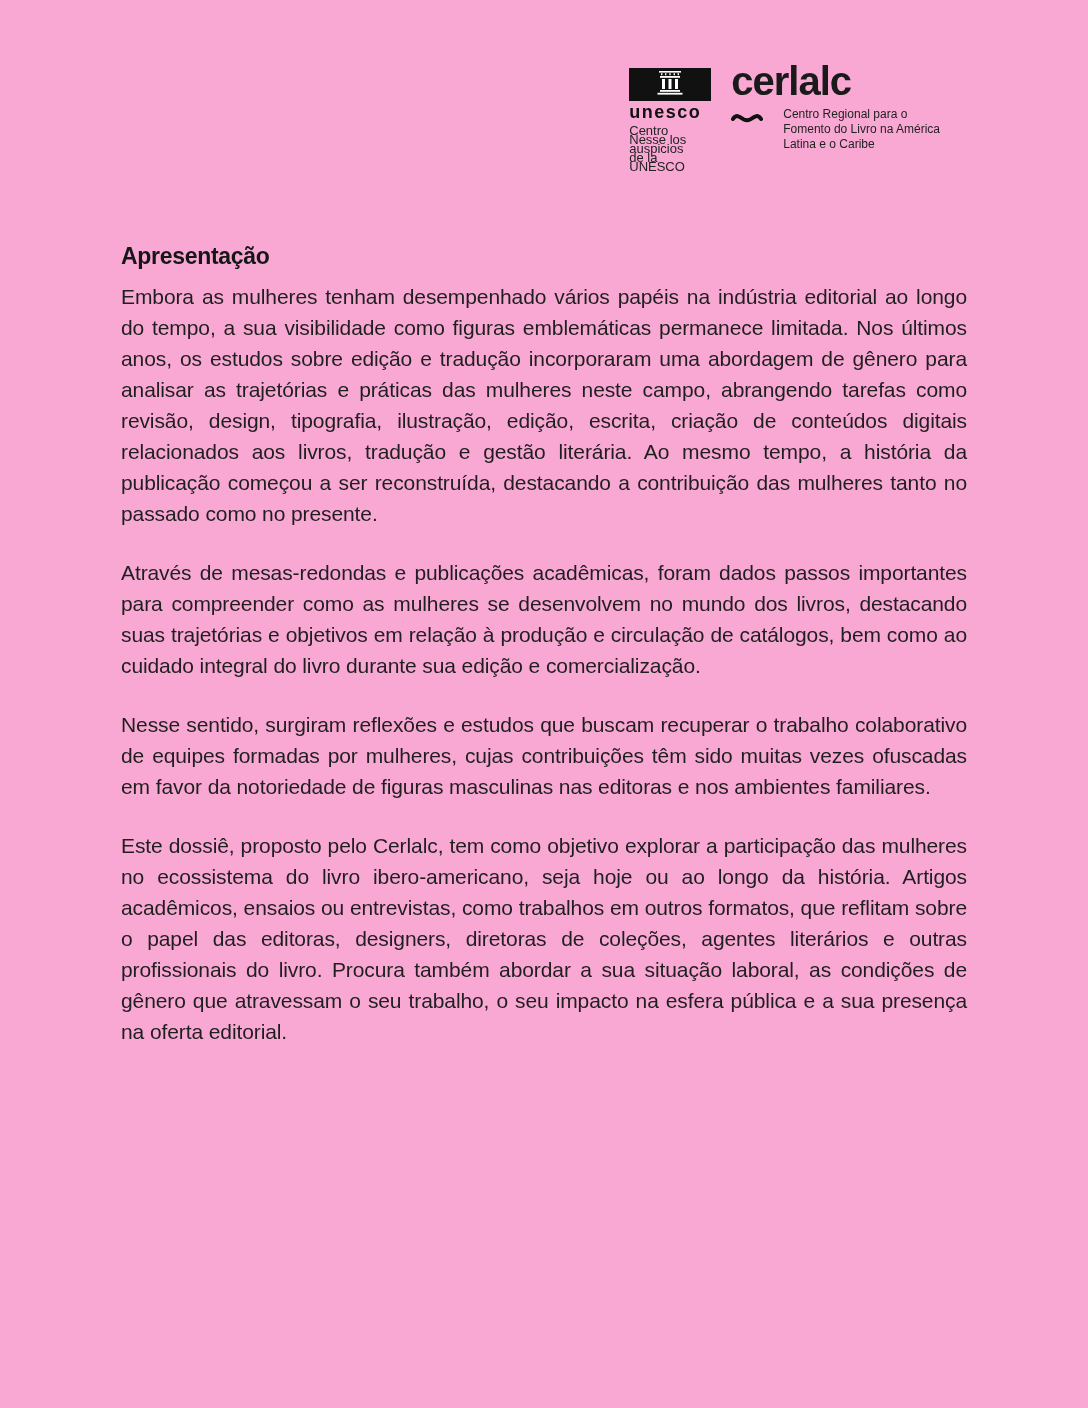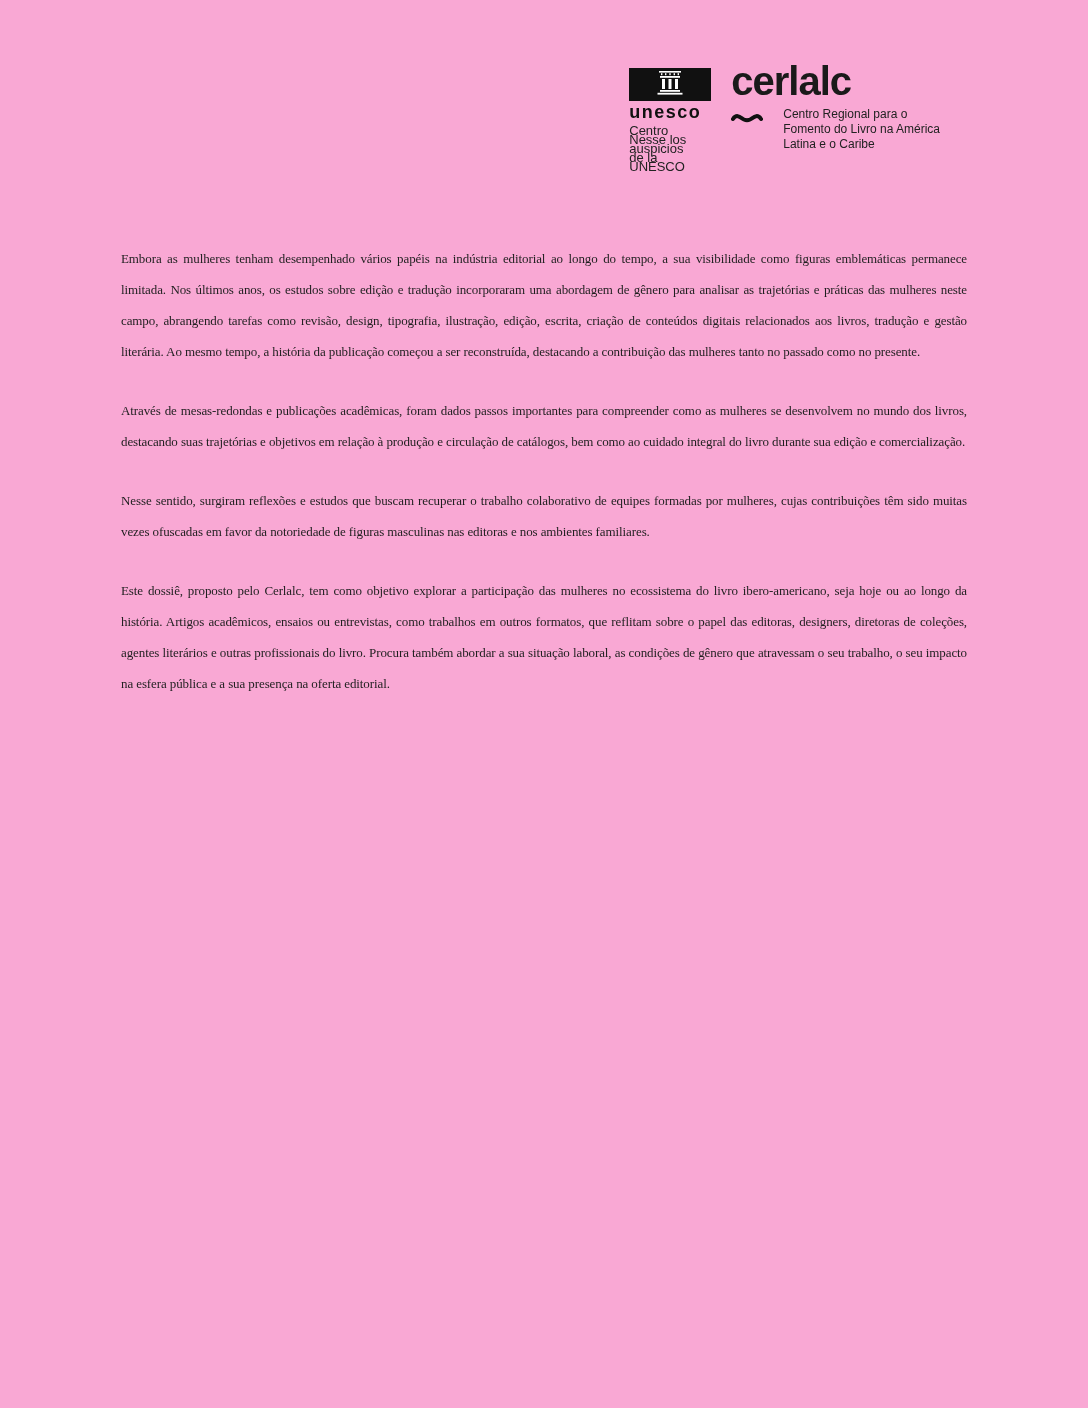--- a/index.html
+++ b/index.html
@@ -98,26 +98,25 @@
   }
   .section-heading {
     margin: 68px 0 11px 0;
     font-size: 23px;
     font-weight: 700;
     letter-spacing: -0.3px;
     color: #161616;
   }
   .para {
     margin: 0 0 28px 0;
-    font-size: 13px;
+    font-size: 21px;
     line-height: 31px;
     letter-spacing: -0.1px;
     text-align: justify;
     color: #1f1f1f;
-    font-family: Liberation Serif, serif;
   }
 </style>
 </head>
 <body>
 
 <div class="page">
 
   <div class="logo-header">
 
     <div class="unesco-block">
@@ -162,20 +161,21 @@
           <div>Fomento do Livro na América</div>
           <div>Latina e o Caribe</div>
         </div>
       </div>
     </div>
 
   </div>
 
   <div class="content">
 
+    <h2 class="section-heading">Apresentação</h2>
 
     <p class="para">Embora as mulheres tenham desempenhado vários papéis na indústria editorial ao longo do tempo, a sua visibilidade como figuras emblemáticas permanece limitada. Nos últimos anos, os estudos sobre edição e tradução incorporaram uma abordagem de gênero para analisar as trajetórias e práticas das mulheres neste campo, abrangendo tarefas como revisão, design, tipografia, ilustração, edição, escrita, criação de conteúdos digitais relacionados aos livros, tradução e gestão literária. Ao mesmo tempo, a história da publicação começou a ser reconstruída, destacando a contribuição das mulheres tanto no passado como no presente.</p>
     <p class="para">Através de mesas-redondas e publicações acadêmicas, foram dados passos importantes para compreender como as mulheres se desenvolvem no mundo dos livros, destacando suas trajetórias e objetivos em relação à produção e circulação de catálogos, bem como ao cuidado integral do livro durante sua edição e comercialização.</p>
     <p class="para">Nesse sentido, surgiram reflexões e estudos que buscam recuperar o trabalho colaborativo de equipes formadas por mulheres, cujas contribuições têm sido muitas vezes ofuscadas em favor da notoriedade de figuras masculinas nas editoras e nos ambientes familiares.</p>
     <p class="para">Este dossiê, proposto pelo Cerlalc, tem como objetivo explorar a participação das mulheres no ecossistema do livro ibero-americano, seja hoje ou ao longo da história. Artigos acadêmicos, ensaios ou entrevistas, como trabalhos em outros formatos, que reflitam sobre o papel das editoras, designers, diretoras de coleções, agentes literários e outras profissionais do livro. Procura também abordar a sua situação laboral, as condições de gênero que atravessam o seu trabalho, o seu impacto na esfera pública e a sua presença na oferta editorial.</p>
   </div>
 
 </div>
 
 </body></html>

